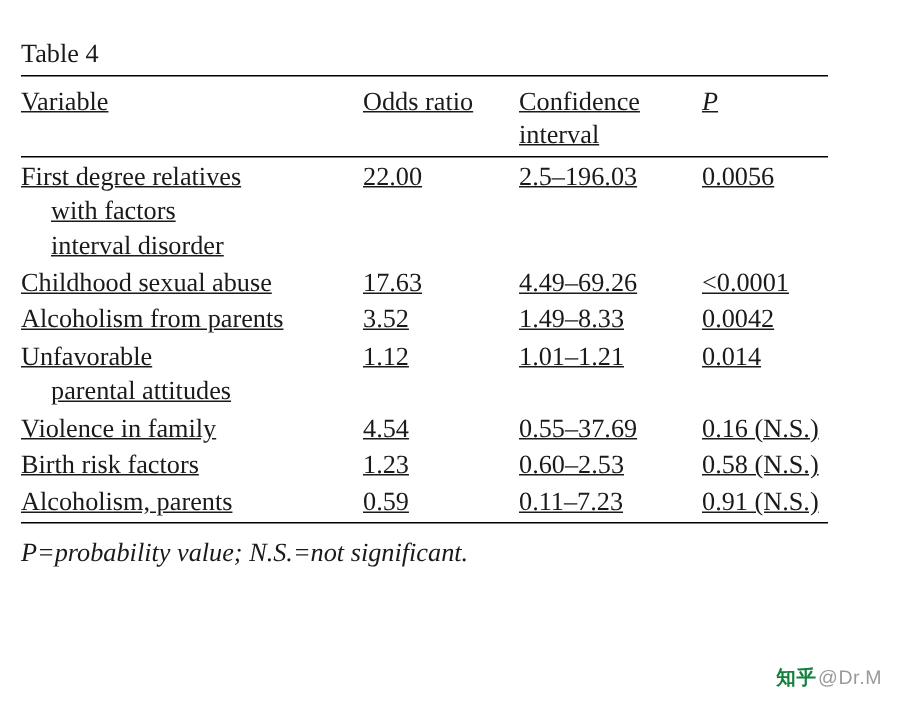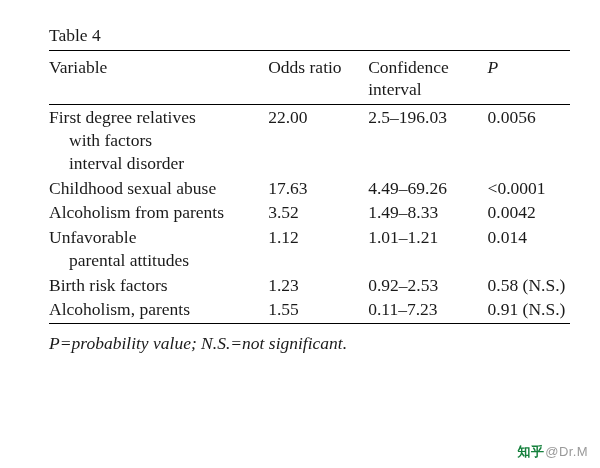--- a/index.html
+++ b/index.html
@@ -14,21 +14,21 @@
     color: #1a1a1a;
     overflow: hidden;
     position: relative;
   }
   .page {
     position: absolute;
     left: 0; top: 0;
     width: 600px;
     height: 376px;
     box-sizing: border-box;
-    padding: 24px 30px 0 49px;
+    padding: 24px 30px 0 14px;
   }
   .table-label {
     font-size: 17.5px;
     line-height: 1.35;
     margin-bottom: 2px;
   }
   .table-caption {
     font-size: 17.5px;
     line-height: 1.42;
     text-align: justify;
@@ -41,20 +41,21 @@
     width: 100%;
     max-width: 538px;
     font-size: 17.5px;
   }
   table.data th,
   table.data td {
     text-align: left;
     vertical-align: top;
     padding: 1px 0;
     font-weight: normal;
+    text-decoration: underline;
   }
   thead tr.head-row th {
     padding-top: 5px;
     padding-bottom: 4px;
     line-height: 1.28;
   }
   .rule-top {
     border-top: 1.6px solid #000;
   }
   .rule-mid {
@@ -172,33 +173,41 @@
           <span>Unfavorable</span>
           <span class="wrapline">parental attitudes</span>
         </td>
         <td class="cell-or">1.12</td>
         <td class="cell-ci">
             <span class="ci-right">1.01–1.21</span>
           </td>
         <td class="cell-p">0.014</td>
       </tr>
 
+      <tr>
+        <td class="cell-var">Violence in family</td>
+        <td class="cell-or">4.54</td>
+        <td class="cell-ci">
+            <span class="ci-right">0.55–37.69</span>
+          </td>
+        <td class="cell-p">0.16 (N.S.)</td>
+      </tr>
 
       <tr>
         <td class="cell-var">Birth risk factors</td>
         <td class="cell-or">1.23</td>
         <td class="cell-ci">
-            <span class="ci-right">0.92–2.53</span>
+            <span class="ci-right">0.60–2.53</span>
           </td>
         <td class="cell-p">0.58 (N.S.)</td>
       </tr>
 
       <tr class="group-end">
         <td class="cell-var rule-bot">Alcoholism, parents</td>
-        <td class="cell-or rule-bot">1.55</td>
+        <td class="cell-or rule-bot">0.59</td>
         <td class="cell-ci rule-bot">
             <span class="ci-right">0.11–7.23</span>
           </td>
         <td class="cell-p rule-bot">0.91 (N.S.)</td>
       </tr>
 
     </tbody>
   </table>
 
   <div class="footnote"><i>P=probability value; N.S.=not significant.</i></div>

